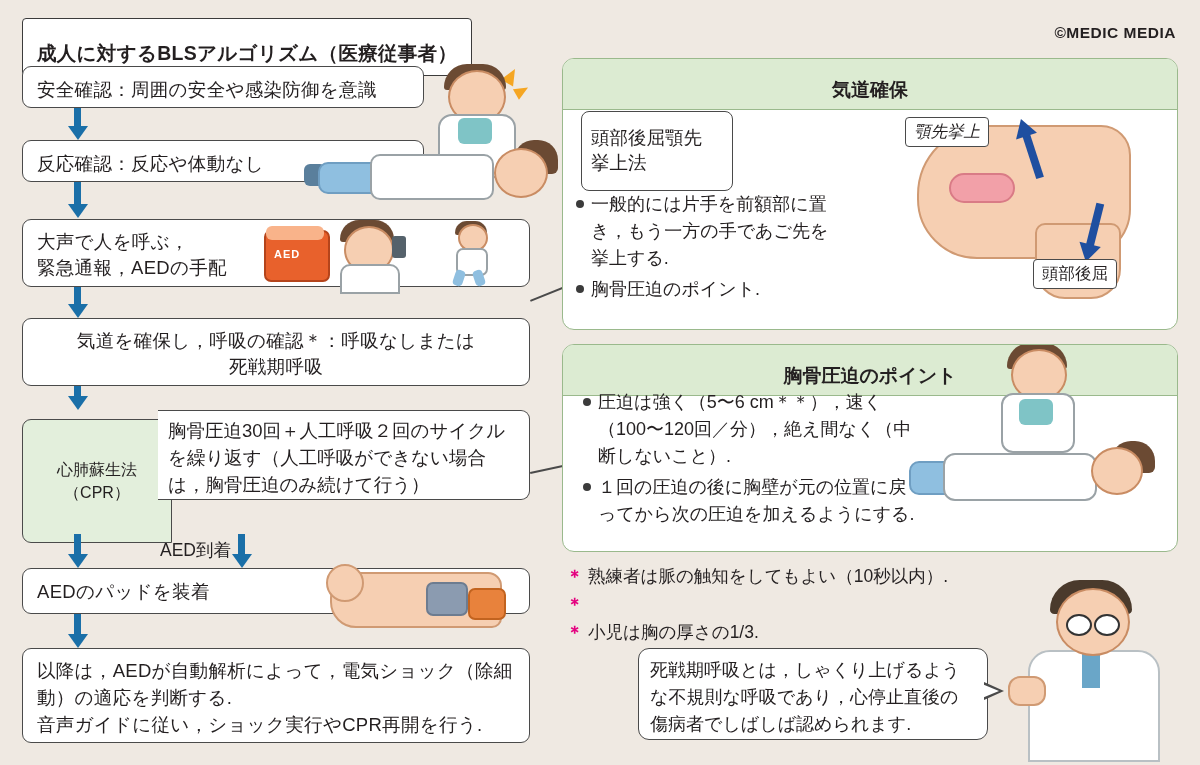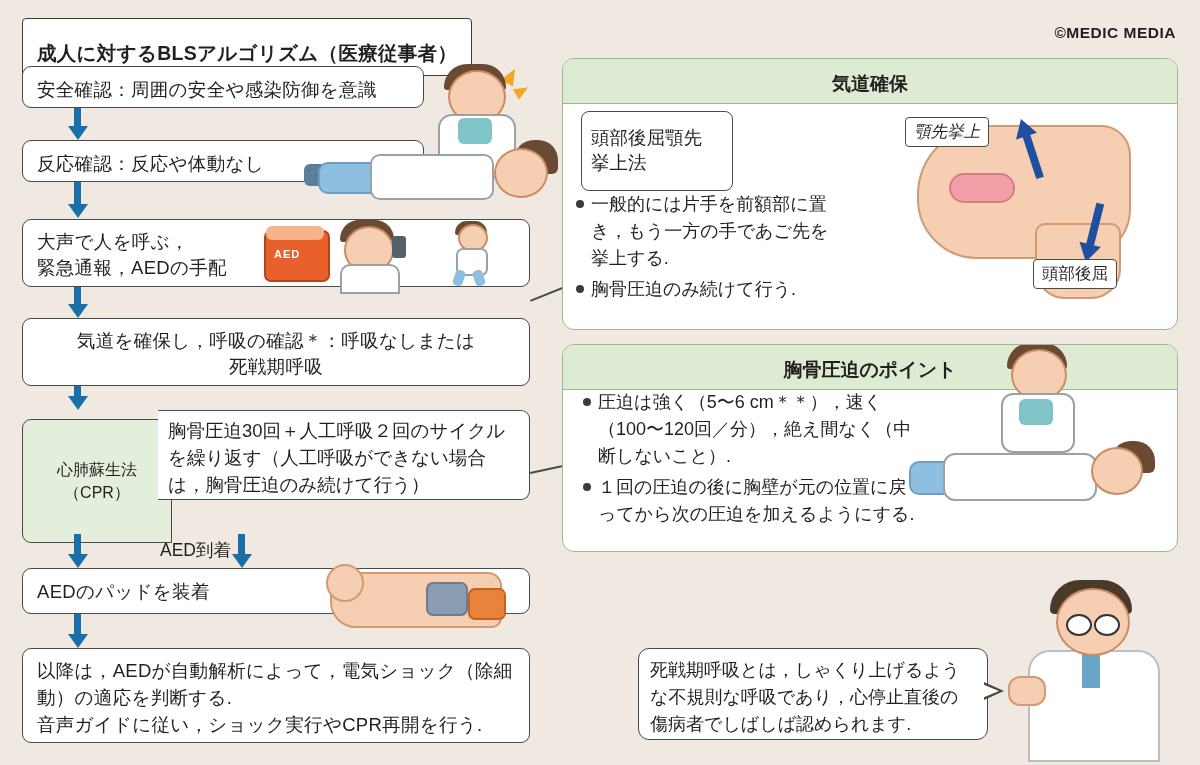--- a/index.html
+++ b/index.html
@@ -80,21 +80,21 @@
     border-top:14px solid #1a6fa8;
   }
 
   
   .panel{
     position:absolute;background:#fff;border:1.5px solid #9ab98c;border-radius:12px;
     box-sizing:border-box;overflow:hidden;
   }
   .panel-head{
     background:#dcebd2;border-bottom:1.5px solid #9ab98c;
-    text-align:center;font-weight:bold;font-size:19px;padding:12px 0 6px 0;
+    text-align:center;font-weight:bold;font-size:19px;padding:18px 0 6px 0;
   }
   #panelA{left:562px;top:58px;width:616px;height:272px;}
   #panelB{left:562px;top:344px;width:616px;height:208px;}
 
   .subbox{
     position:absolute;border:1.5px solid #4a4a4a;border-radius:8px;background:#fff;
     font-size:18.5px;font-weight:normal;line-height:1.35;padding:14px 9px;box-sizing:border-box;
   }
   #subAirway{left:18px;top:52px;width:152px;}
   .callout{
@@ -332,21 +332,21 @@
   <div class="panel" id="panelA">
     <div class="panel-head">気道確保</div>
 
     <div class="subbox" id="subAirway">
       <span style="display:block;">頭部後屈顎先</span>
       <span style="display:block;">挙上法</span>
     </div>
 
     <div class="bullets" id="bulletsA">
       <span class="bl">一般的には片手を前額部に置き，もう一方の手であご先を挙上する.</span>
-      <span class="bl">胸骨圧迫のみ続けて行う.</span>
+      <span class="bl">胸骨圧迫のポイント.</span>
     </div>
 
     <div class="ill" id="illAirway">
       <div class="face"></div>
         <div class="mouth"></div>
         <div class="neck"></div>
       <div class="arrowup"></div>
       <div class="arrowdn"></div>
     </div>
 
@@ -367,20 +367,28 @@
         <div class="rhead"></div>
         <div class="rbody"></div>
         <div class="rbib"></div>
       <div class="plegs"></div>
         <div class="ptorso"></div>
         <div class="phair"></div>
         <div class="phead"></div>
     </div>
   </div>
 
+  <div class="notes">
+    <span class="note-line">
+      <span class="mk">＊</span><span>熟練者は脈の触知をしてもよい（10秒以内）.</span>
+    </span>
+    <span class="note-line">
+      <span class="mk2">＊＊</span><span>小児は胸の厚さの1/3.</span>
+    </span>
+  </div>
 
   <div class="speech">死戦期呼吸とは，しゃくり上げるような不規則な呼吸であり，心停止直後の傷病者でしばしば認められます.</div>
   <div class="speech-tail"></div>
   <div class="speech-tail-in"></div>
 
   <div class="ill" id="illDoctor">
     <div class="dcoat"></div>
       <div class="dtie"></div>
       <div class="dhand"></div>
     <div class="dhair"></div>

